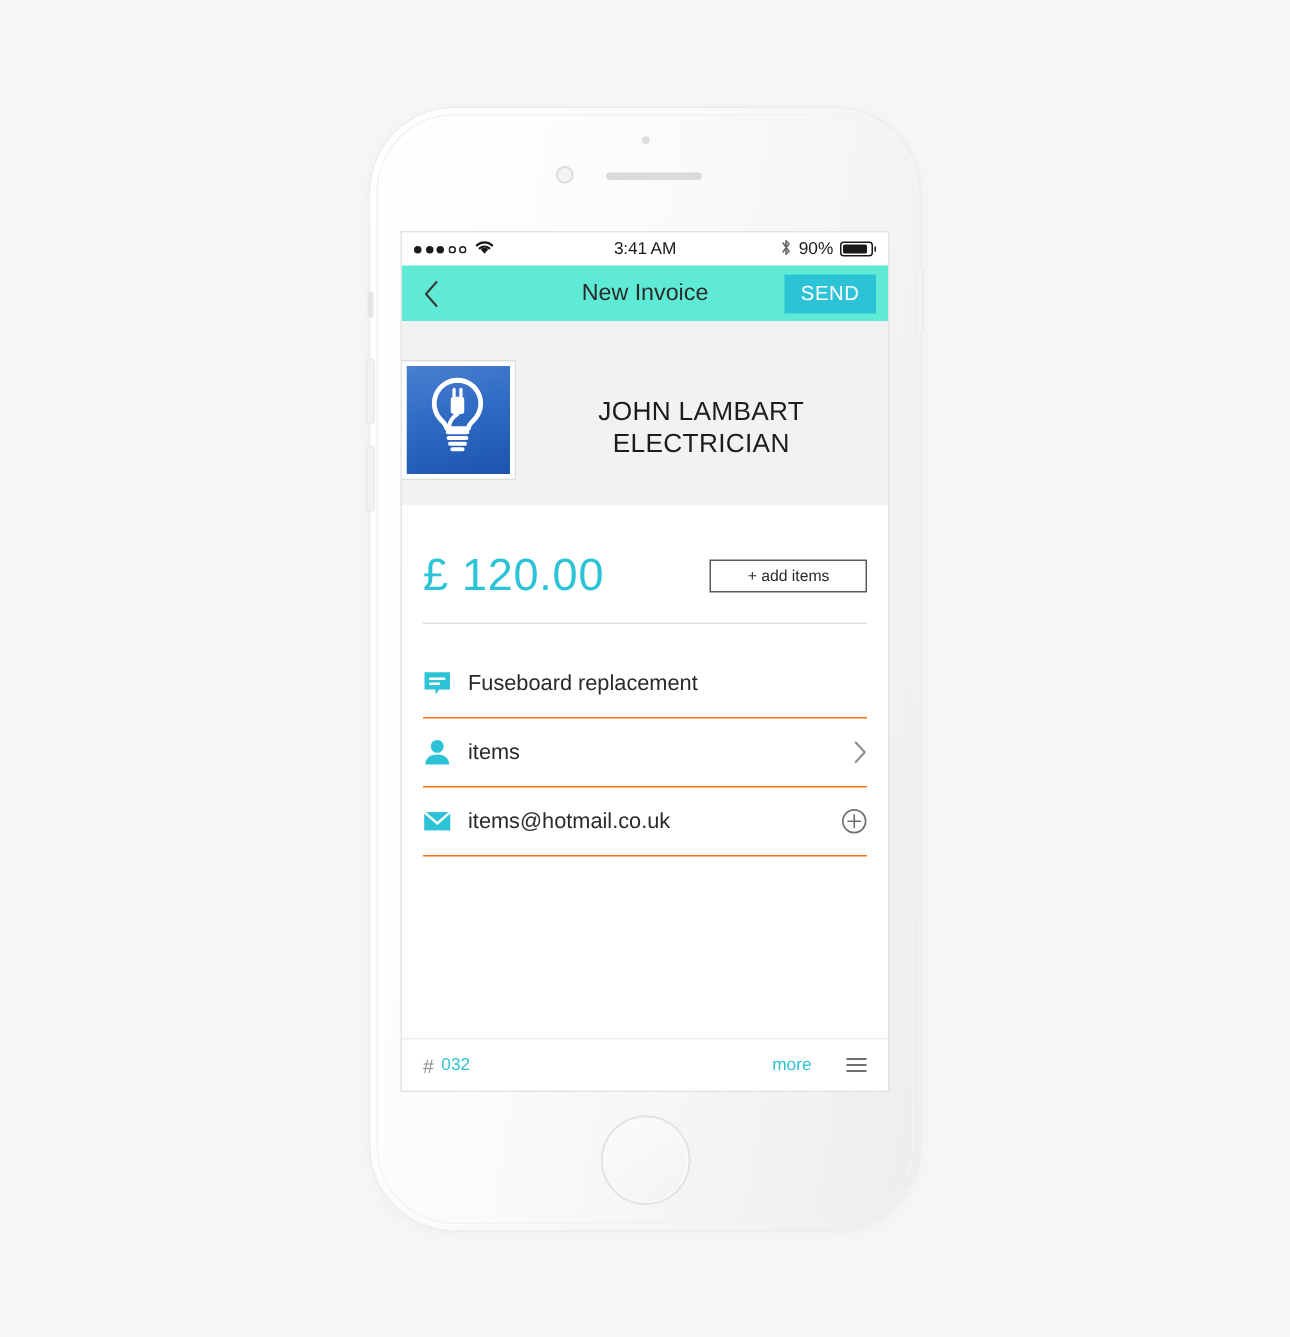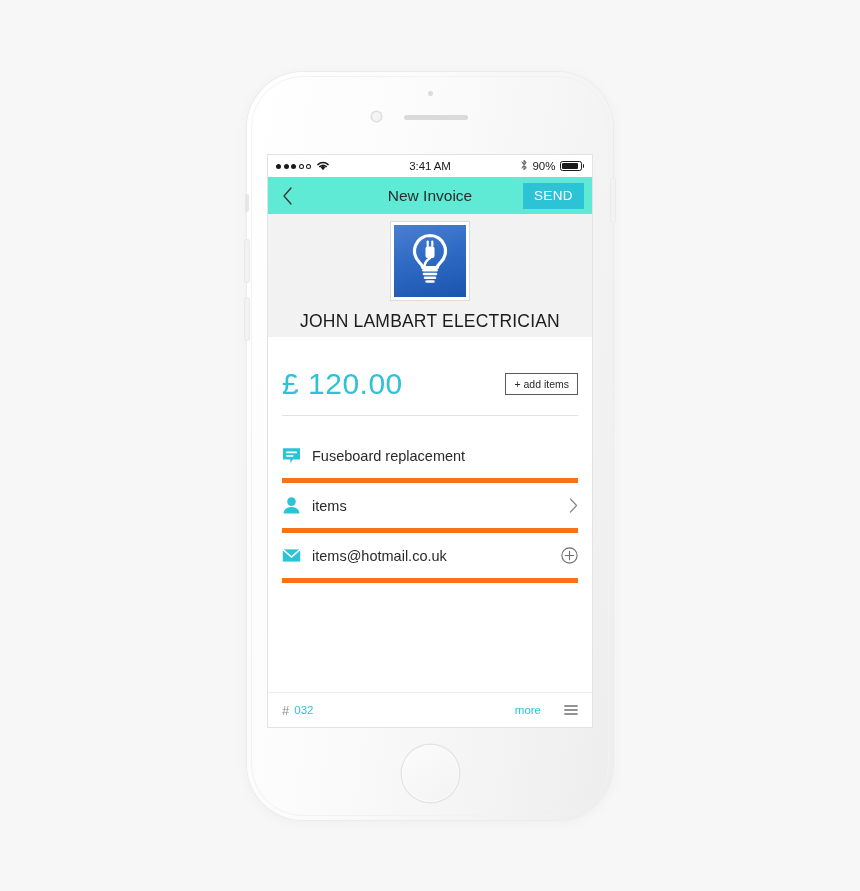--- a/index.html
+++ b/index.html
@@ -226,21 +226,21 @@
     cursor: pointer;
     font-family: "Liberation Sans", sans-serif;
     z-index: 2;
   }
 
   
   .logo-header {
     flex: 0 0 115px;
     background: #f2f2f2;
     display: flex;
-    flex-direction: column;
+    flex-direction: row;
     align-items: center;
     justify-content: flex-start;
     padding-top: 8px;
   }
   .logo-tile {
     width: 78px; height: 78px;
     background: linear-gradient(165deg, #4a7fd0 0%, #2f6bc4 45%, #1b54ae 100%);
     border: 3px solid #ffffff;
     box-shadow: 0 0 0 1px #dcdcdc;
     display: flex;
@@ -275,40 +275,40 @@
     color: #2dc3d6;
     letter-spacing: 0.5px;
     font-weight: 400;
   }
   .add-items-button {
     margin-left: auto;
     font-size: 10.5px;
     color: #2a2a2a;
     border: 1px solid #5a5a5a;
     background: #ffffff;
-    padding: 4px 8px;
+    padding: 4px 24px;
     cursor: pointer;
     font-family: "Liberation Sans", sans-serif;
     white-space: nowrap;
   }
   .amount-divider {
     margin: 14px 14px 0 14px;
     height: 1px;
     background: #e2e2e2;
   }
 
   .rows {
     padding: 0 14px;
     margin-top: 17px;
   }
   .list-row {
     display: flex;
     align-items: center;
     height: 45px;
-    border-bottom: 5px solid #f97316;
+    border-bottom: 1px solid #f97316;
     cursor: pointer;
   }
   .row-icon {
     width: 19px;
     height: 19px;
     flex: 0 0 19px;
     display: flex;
     align-items: center;
     justify-content: center;
   }

